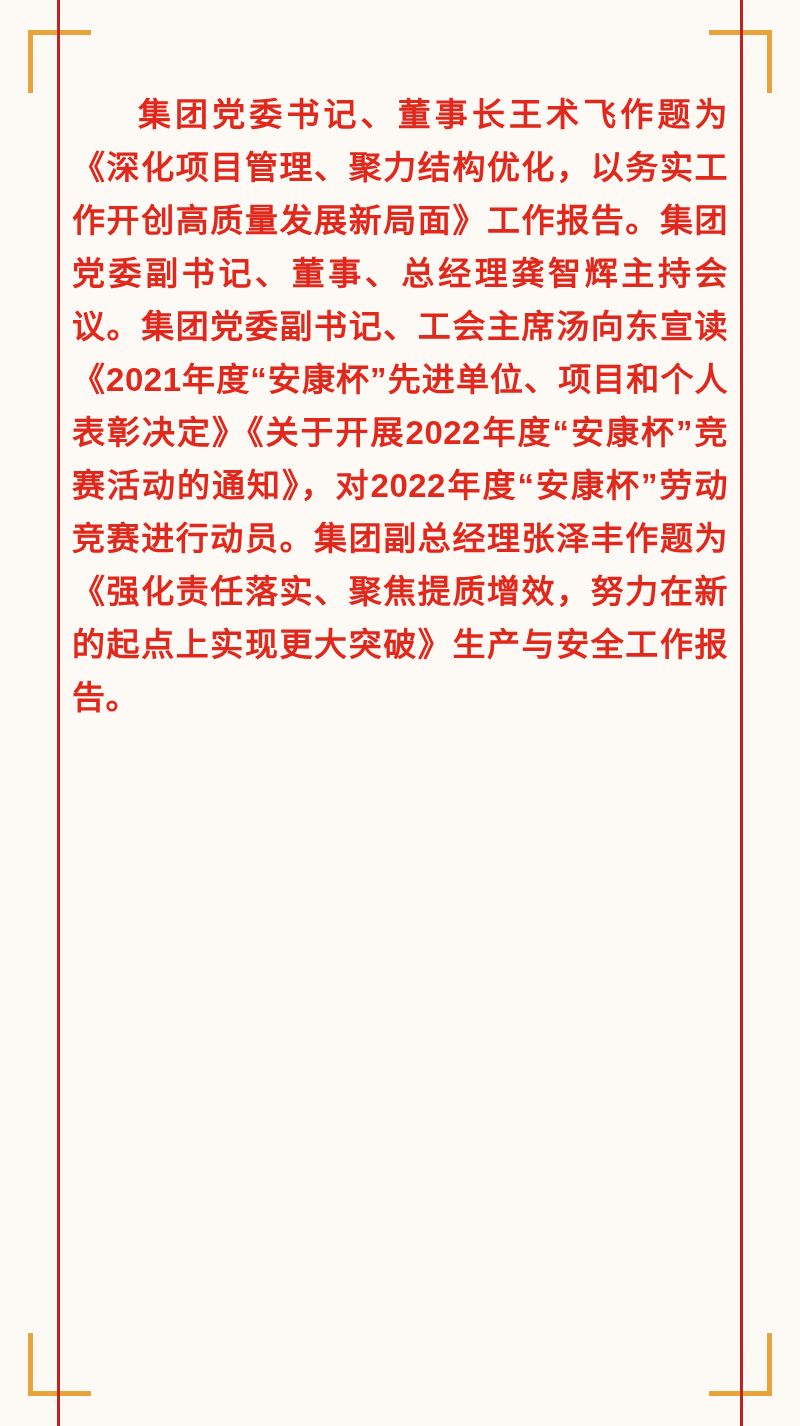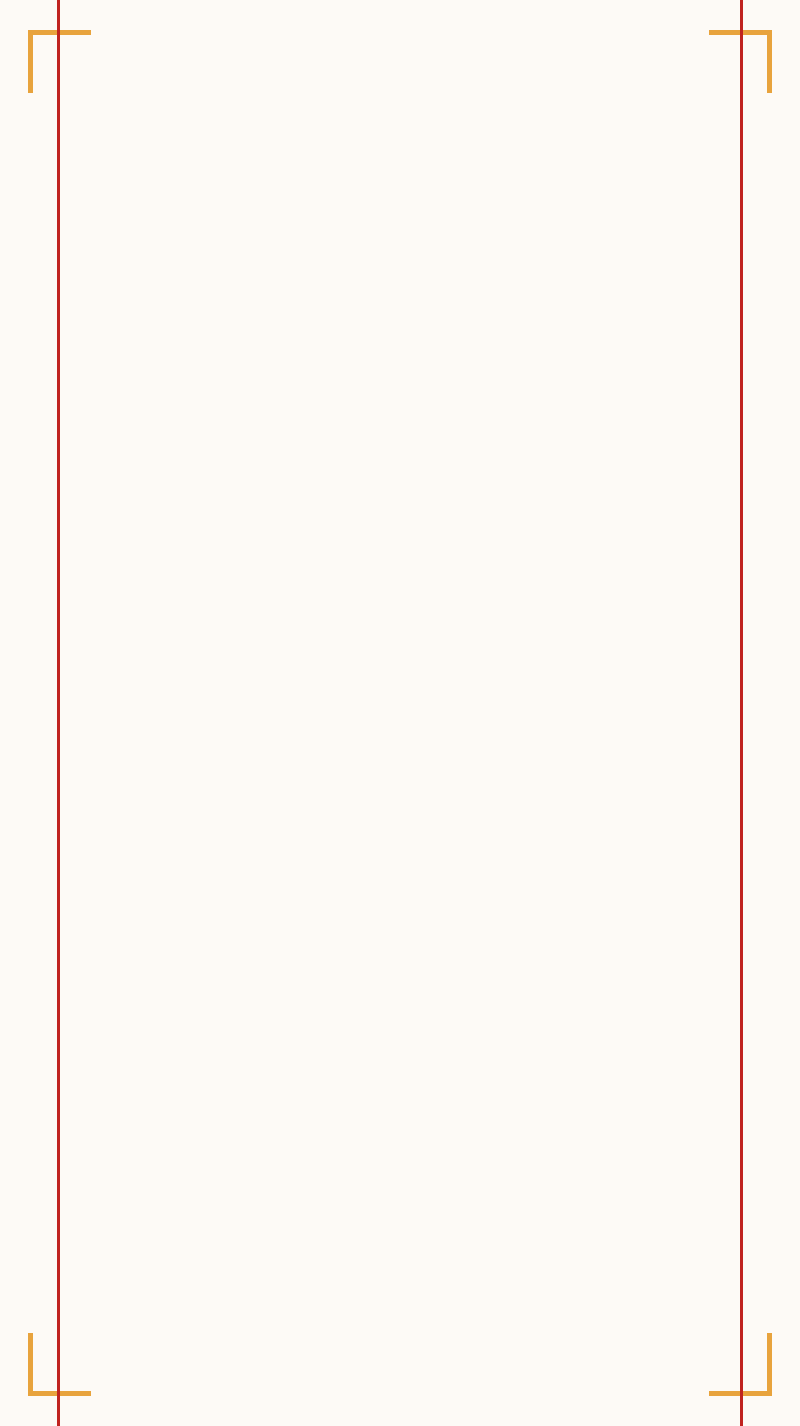--- a/index.html
+++ b/index.html
@@ -95,15 +95,16 @@
 
   <div class="corner tl"></div>
   <div class="corner tr"></div>
   <div class="corner bl"></div>
   <div class="corner br"></div>
 
   <div class="rule left"></div>
   <div class="rule right"></div>
 
   <div class="content">
+    <p class="para">集团党委书记、董事长王术飞作题为《深化项目管理、聚力结构优化，以务实工作开创高质量发展新局面》工作报告。集团党委副书记、董事、总经理龚智辉主持会议。集团党委副书记、工会主席汤向东宣读《2021年度“安康杯”先进单位、项目和个人表彰决定》《关于开展2022年度“安康杯”竞赛活动的通知》，对2022年度“安康杯”劳动竞赛进行动员。集团副总经理张泽丰作题为《强化责任落实、聚焦提质增效，努力在新的起点上实现更大突破》生产与安全工作报告。</p>
   </div>
 
 </div>
 
 </body></html>

